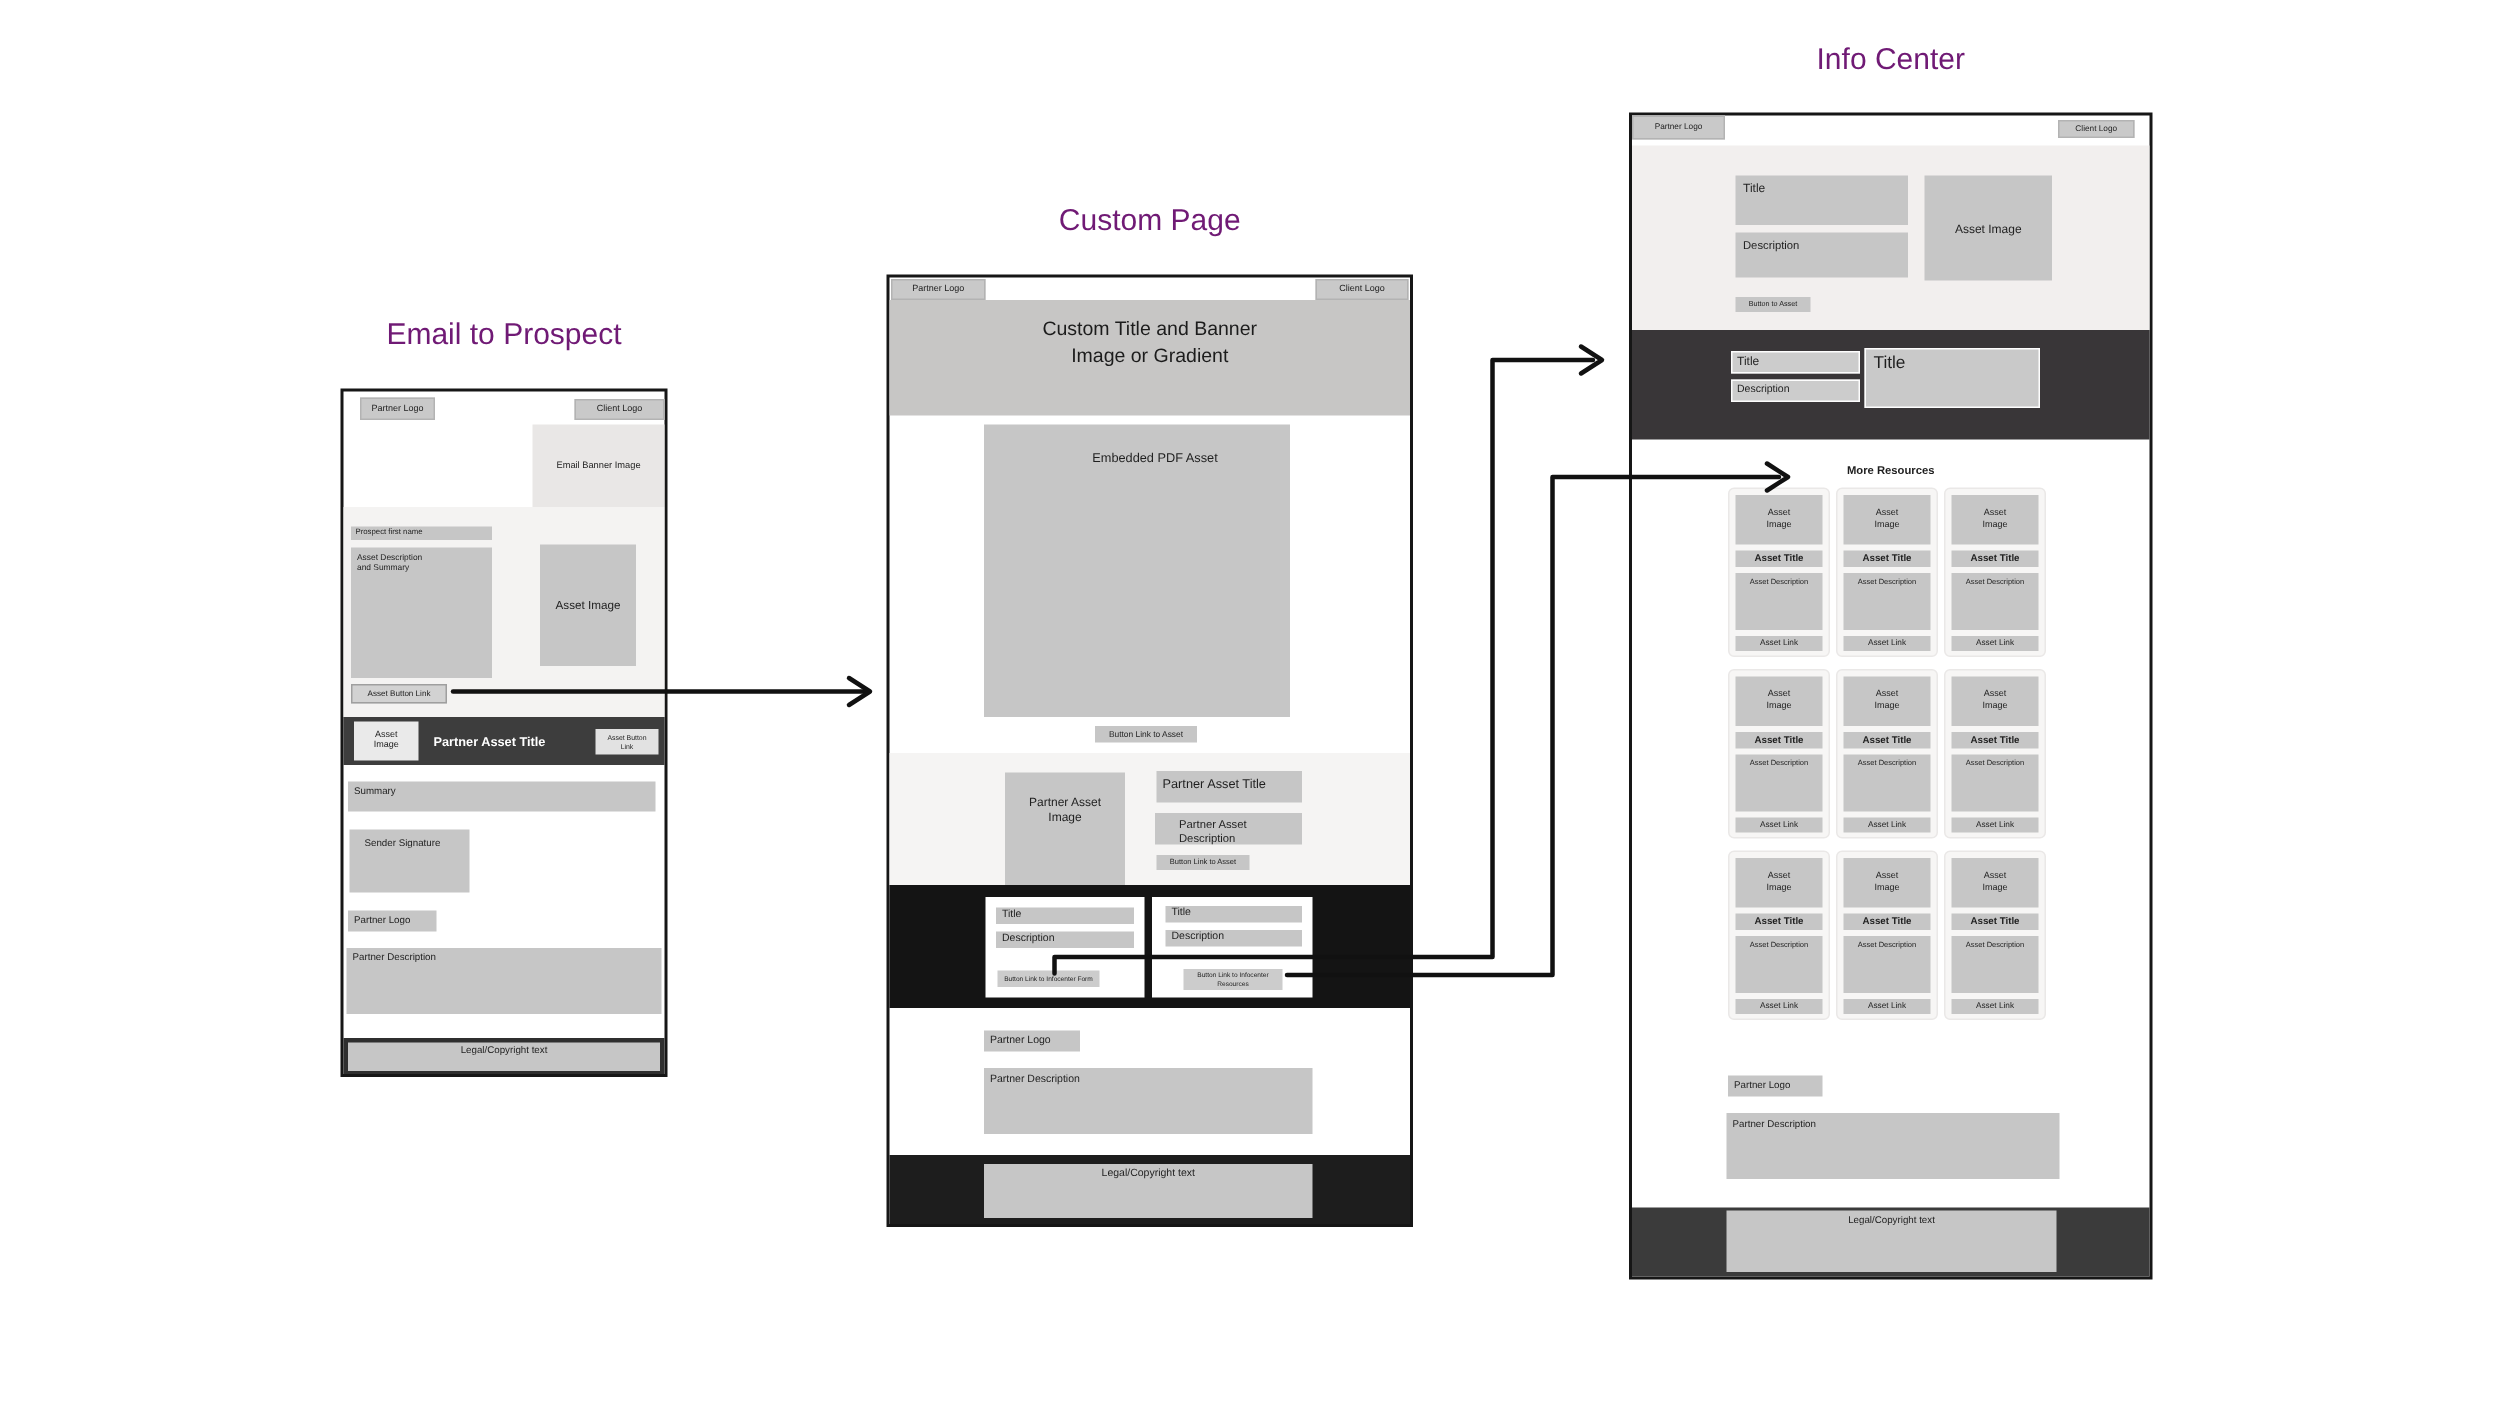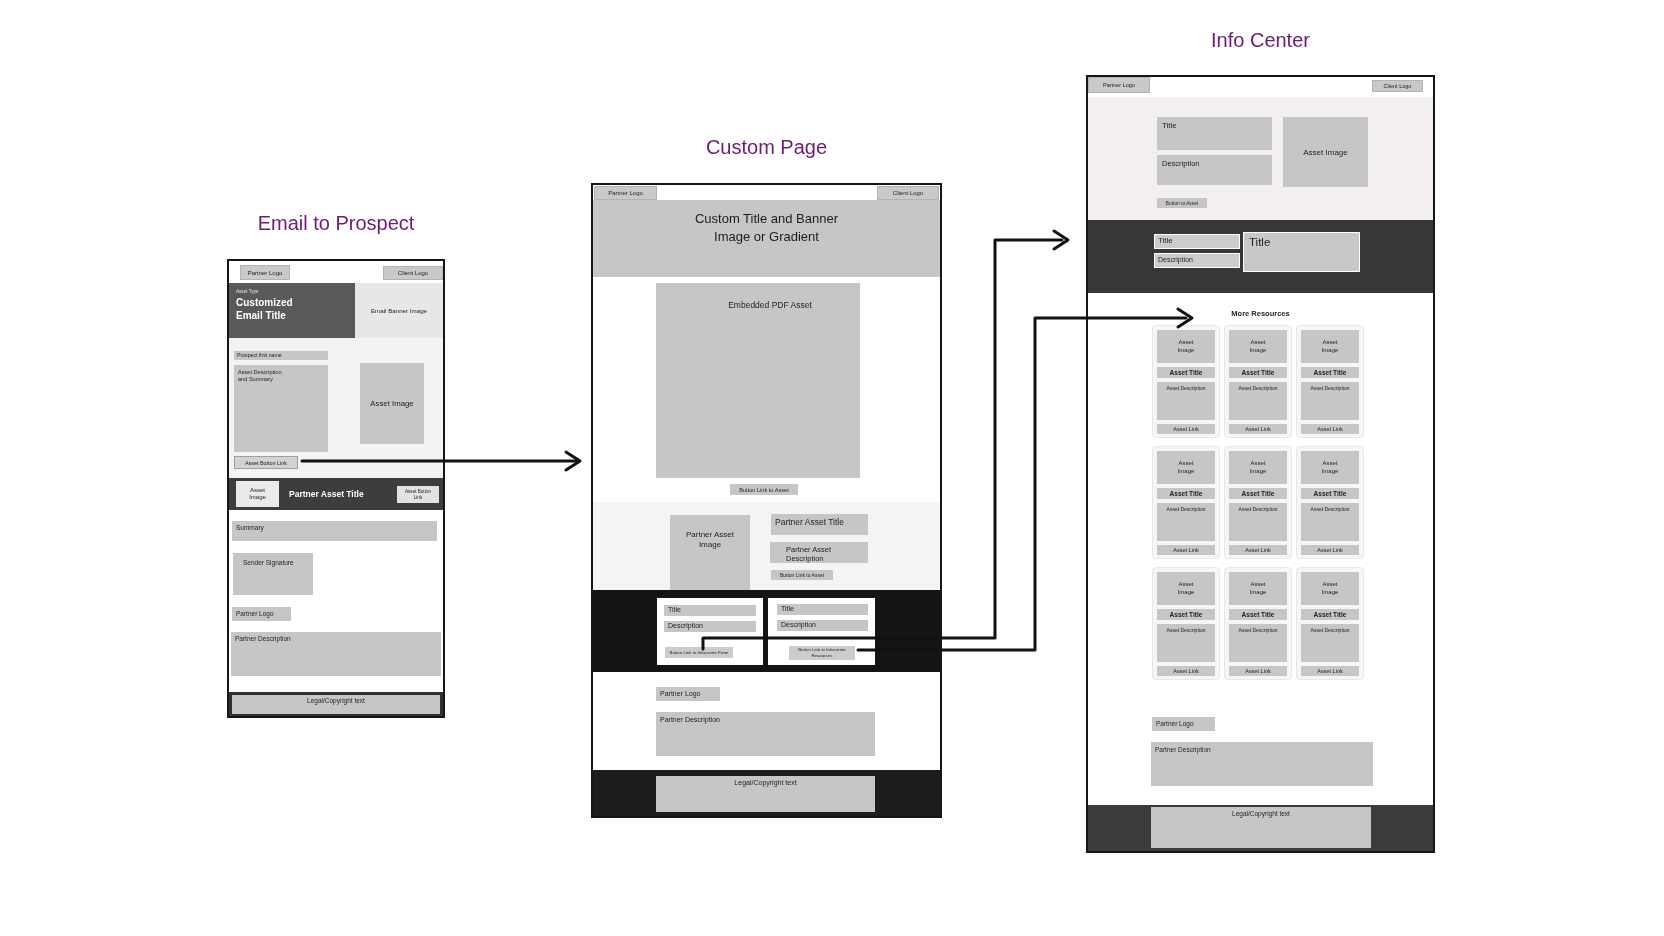--- a/index.html
+++ b/index.html
@@ -30,25 +30,20 @@
 
   <div class="abs" style="left:227px;top:212px;width:218px;">
     <div class="panel-title" style="position:static;">Email to Prospect</div>
   </div>
 
   <div class="panel" style="left:227px;top:259px;width:218px;height:459px;">
 
     <div class="abs logo-box" style="left:11px;top:4px;width:50px;height:15px;">Partner Logo</div>
     <div class="abs logo-box" style="left:154px;top:5px;width:60px;height:14px;">Client Logo</div>
 
-    <div class="abs" style="left:0;top:22px;width:126px;height:55px;background:#59595b;color:#fff;padding:6px 7px;">
-      <div style="font-size:4.6px;color:#e3e3e3;">Asset Type</div>
-      <div class="pre" style="font-size:10px;font-weight:700;line-height:1.25;margin-top:3px;">Customized
-Email Title</div>
-    </div>
     <div class="abs ctr" style="left:126px;top:22px;width:88px;height:55px;background:#e9e7e6;font-size:6.2px;">Email Banner Image</div>
 
     <div class="abs" style="left:0;top:77px;width:214px;height:140px;background:#f4f3f2;"></div>
     <div class="abs gray" style="left:5px;top:90px;width:94px;height:9px;font-size:5.2px;padding:1px 0 0 3px;">Prospect first name</div>
     <div class="abs gray pre" style="left:5px;top:104px;width:94px;height:87px;font-size:5.6px;line-height:1.3;padding:4px;">Asset Description
 and Summary</div>
     <div class="abs gray ctr" style="left:131px;top:102px;width:64px;height:81px;font-size:7.8px;">Asset Image</div>
     <div class="abs wf-btn" style="left:5px;top:195px;width:64px;height:13px;font-size:5.4px;">Asset Button Link</div>
 
     <div class="abs" style="left:0;top:217px;width:214px;height:32px;background:#3d3d3d;">

